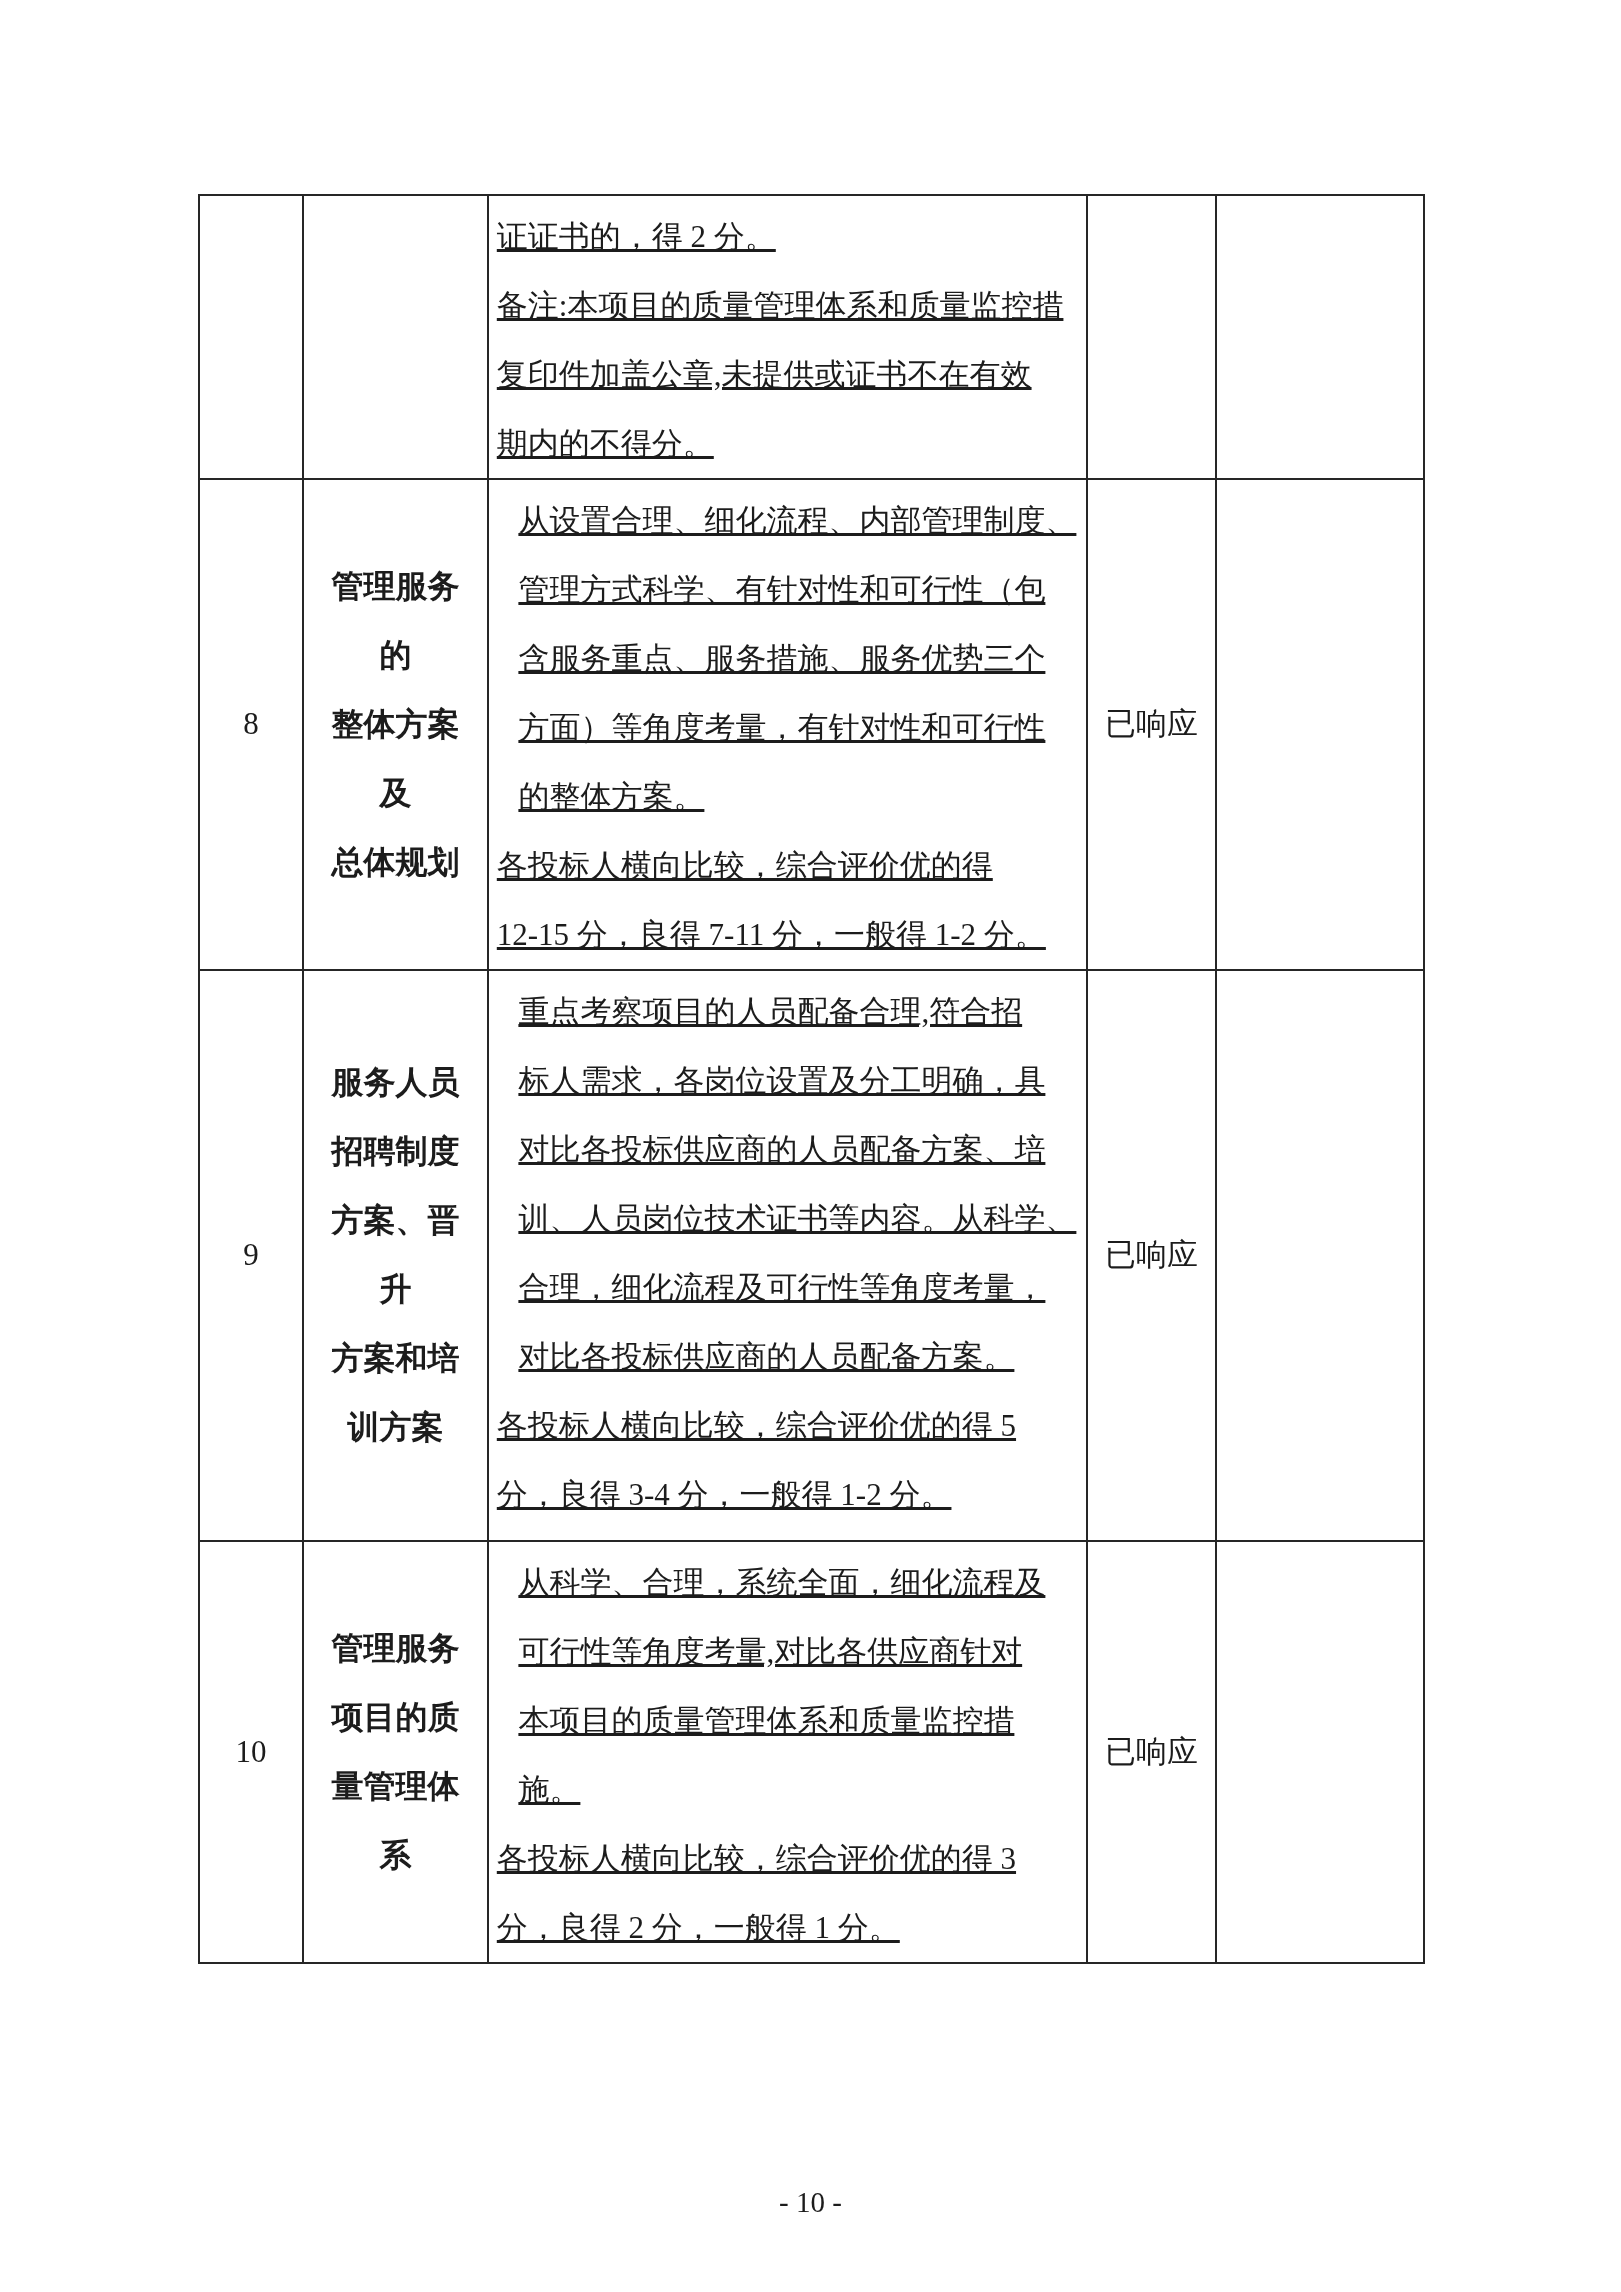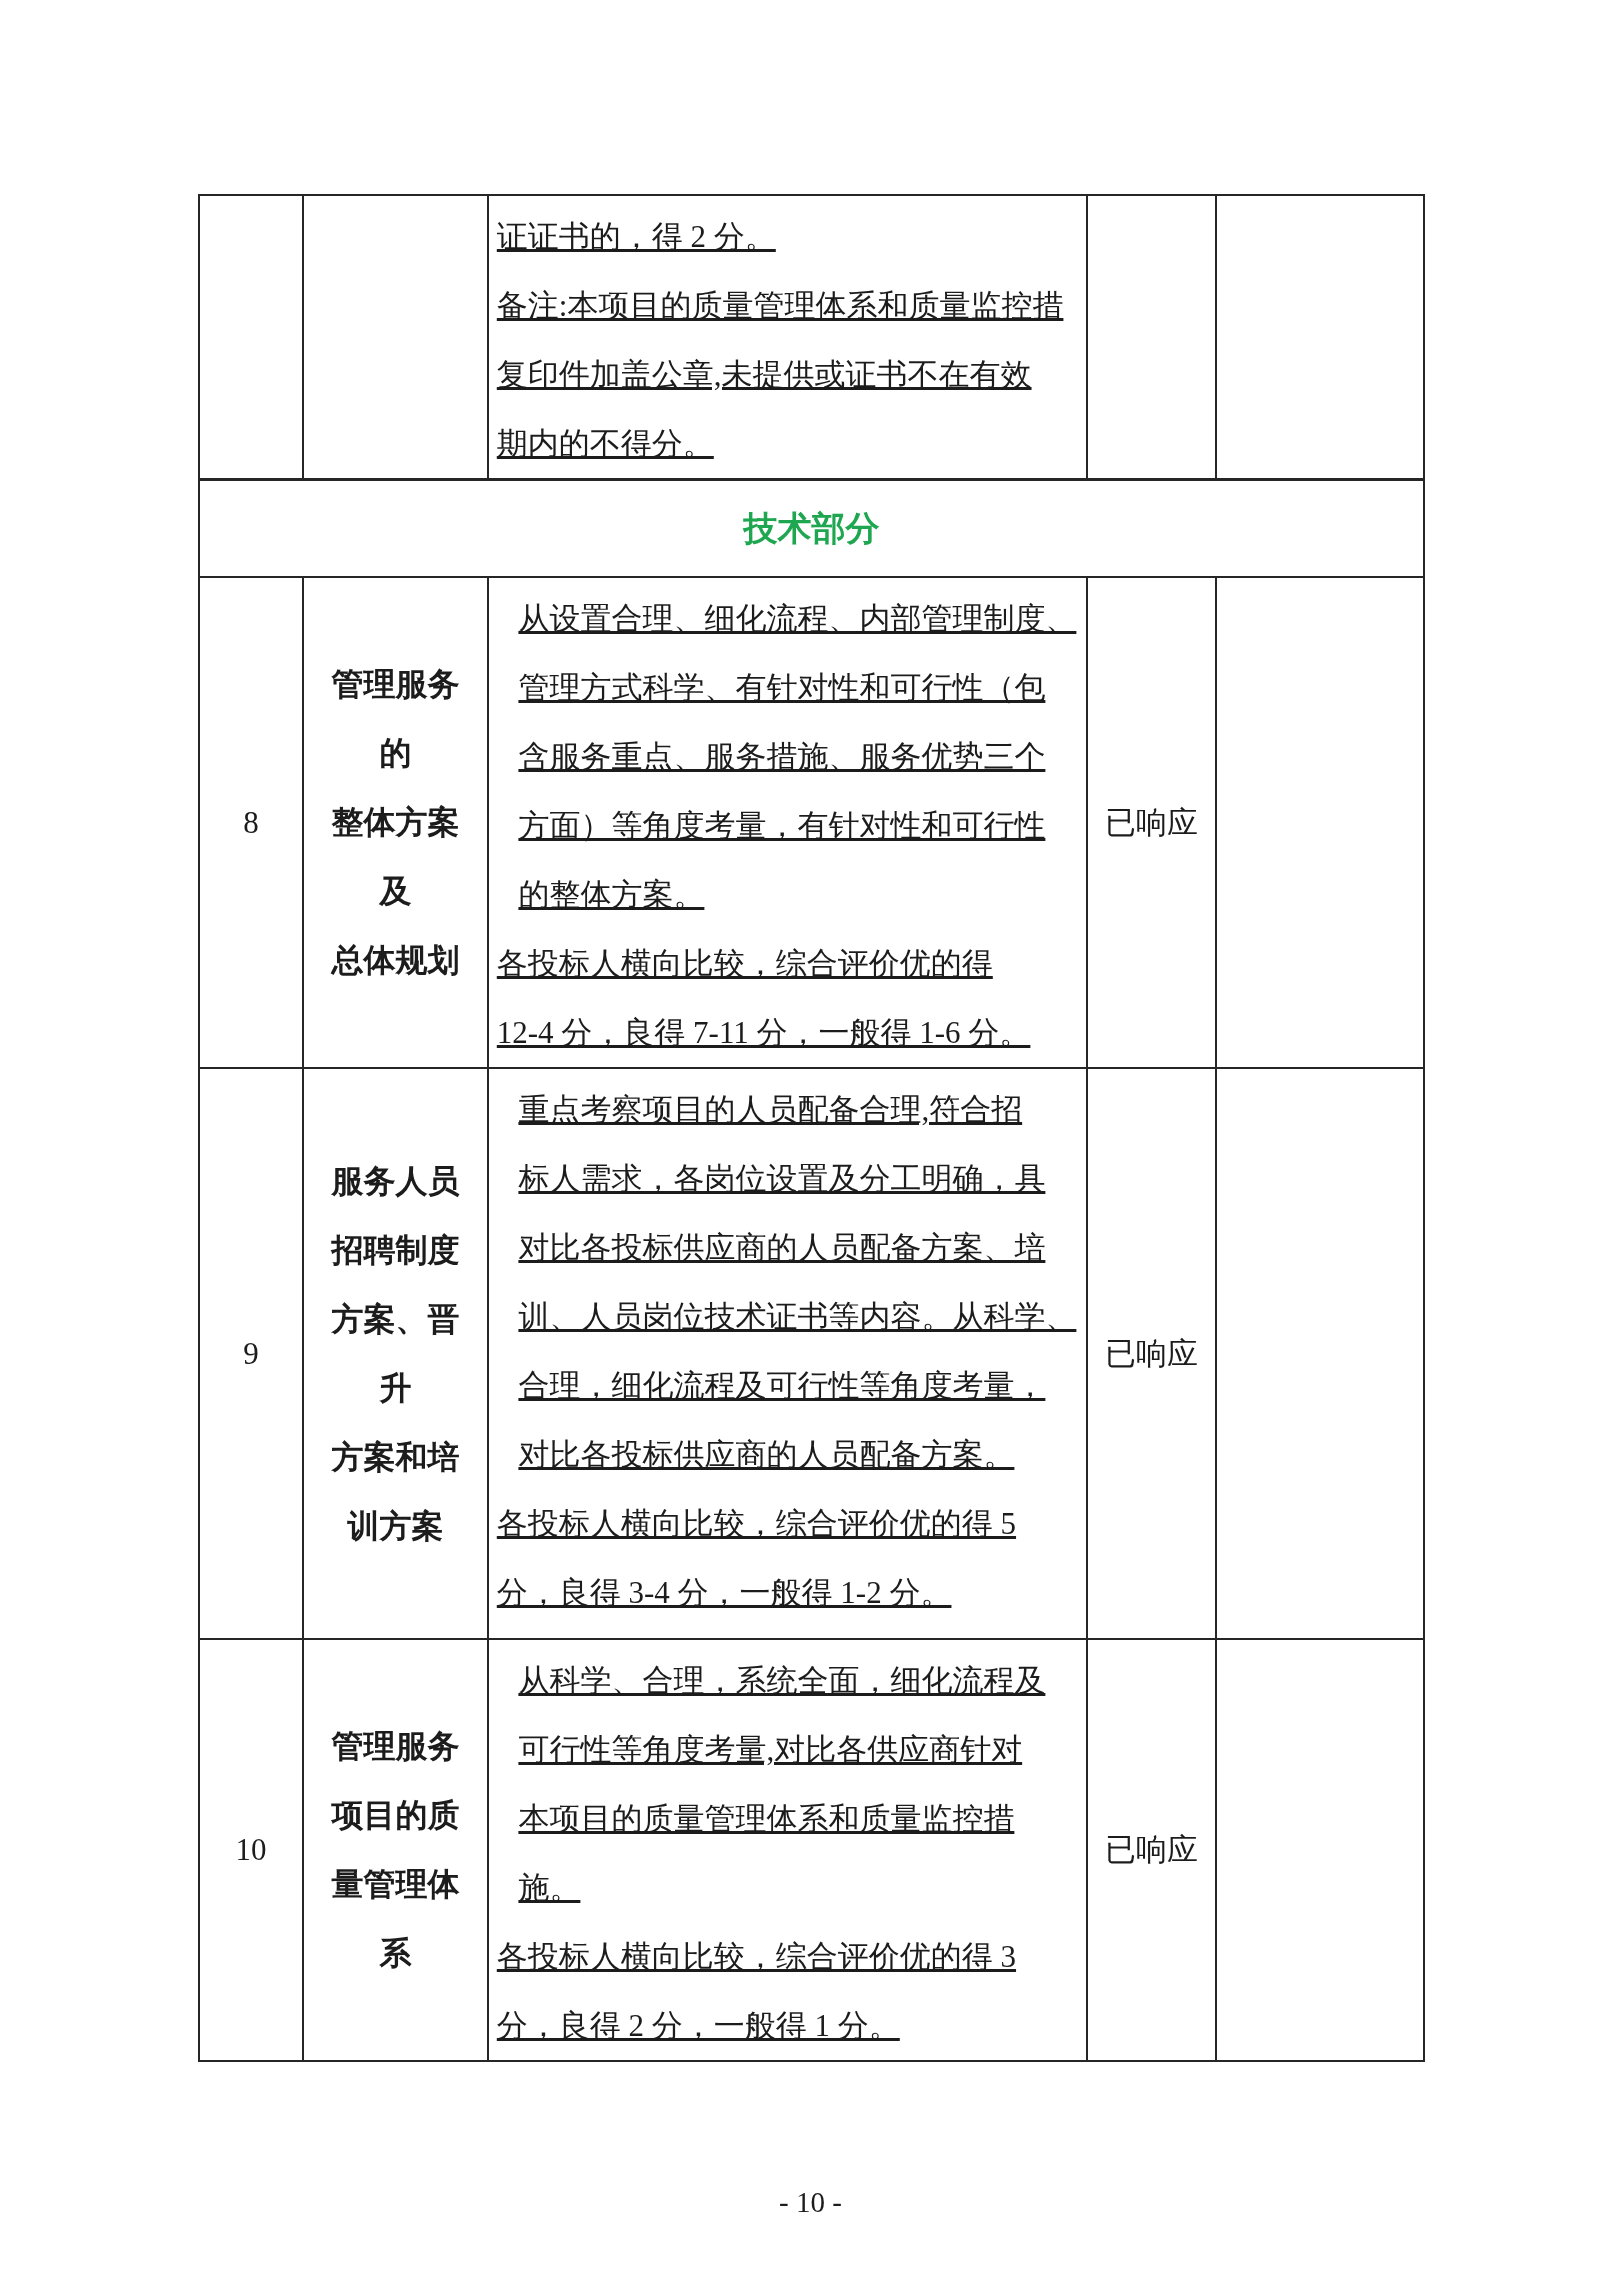--- a/index.html
+++ b/index.html
@@ -84,42 +84,39 @@
           <div class="ln">证证书的，得 2 分。</div>
           <div class="ln">备注:本项目的质量管理体系和质量监控措</div>
           <div class="ln">复印件加盖公章,未提供或证书不在有效</div>
           <div class="ln">期内的不得分。</div>
         </div>
       </td>
       <td class="c-resp"></td>
       <td class="c-note"></td>
     </tr>
 
-    <tr class="row-tech">
-      <td class="c-tech" colspan="5">技术部分</td>
-    </tr>
 
     <tr class="row-item-8">
       <td class="c-no">8</td>
       <td class="c-item">
         <div class="ln">管理服务的</div>
         <div class="ln">整体方案及</div>
         <div class="ln">总体规划</div>
       </td>
       <td class="c-desc">
         <div class="para indented">
           <div class="ln">从设置合理、细化流程、内部管理制度、</div>
           <div class="ln">管理方式科学、有针对性和可行性（包</div>
           <div class="ln">含服务重点、服务措施、服务优势三个</div>
           <div class="ln">方面）等角度考量，有针对性和可行性</div>
           <div class="ln">的整体方案。</div>
         </div>
         <div class="para">
           <div class="ln">各投标人横向比较，综合评价优的得</div>
-          <div class="ln">12-4 分，良得 7-11 分，一般得 1-6 分。</div>
+          <div class="ln">12-15 分，良得 7-11 分，一般得 1-2 分。</div>
         </div>
       </td>
       <td class="c-resp">已响应</td>
       <td class="c-note"></td>
     </tr>
 
     <tr class="row-item-9">
       <td class="c-no">9</td>
       <td class="c-item">
         <div class="ln">服务人员</div>

